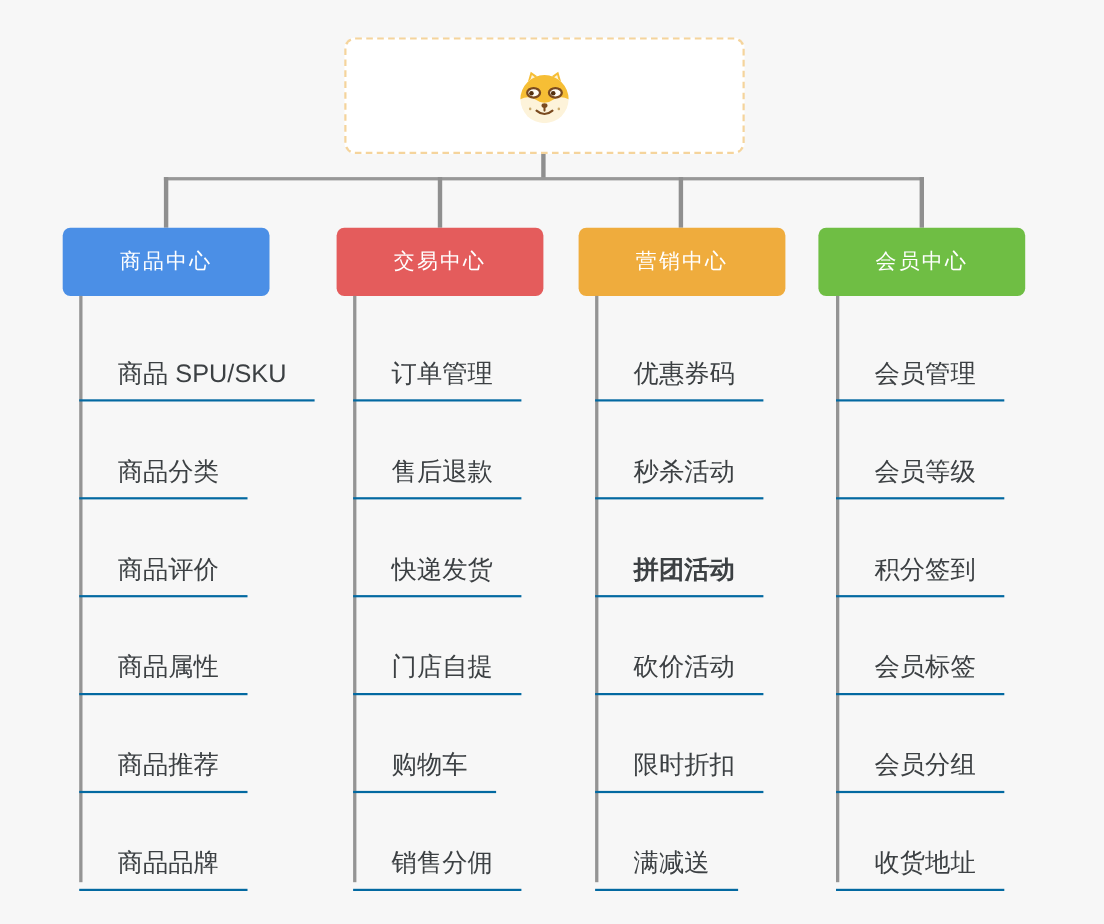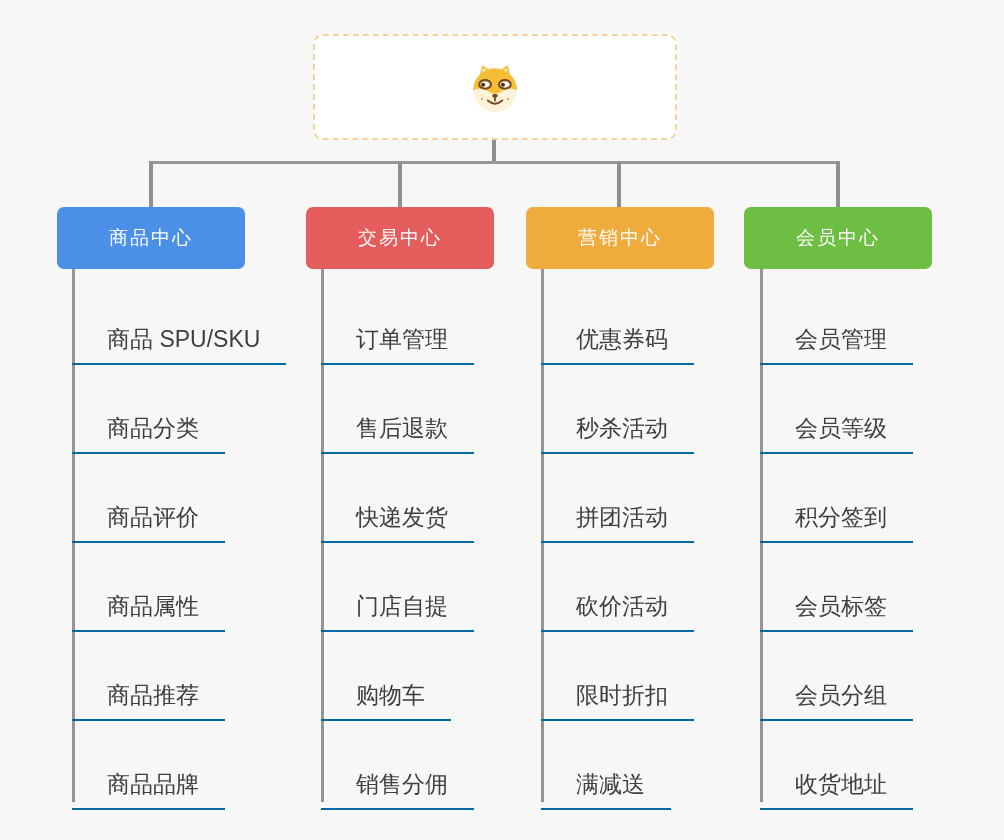--- a/index.html
+++ b/index.html
@@ -106,21 +106,21 @@
       <div class="leaf-node" style="left: 321px; top: 309px;">订单管理</div>
       <div class="leaf-node" style="left: 321px; top: 398px;">售后退款</div>
       <div class="leaf-node" style="left: 321px; top: 487px;">快递发货</div>
       <div class="leaf-node" style="left: 321px; top: 576px;">门店自提</div>
       <div class="leaf-node" style="left: 321px; top: 665px;">购物车</div>
       <div class="leaf-node" style="left: 321px; top: 754px;">销售分佣</div>
       <div class="branch-node" style="left: 526px; background: rgb(239, 172, 61);">营销中心</div>
       <div class="spine" style="left: 541px; top: 269px; height: 533px;"></div>
       <div class="leaf-node" style="left: 541px; top: 309px;">优惠券码</div>
       <div class="leaf-node" style="left: 541px; top: 398px;">秒杀活动</div>
-      <div class="leaf-node" style="left: 541px; top: 487px;">拼团活动</div>
+      <div class="leaf-node" style="left: 541px; top: 487px; font-weight: bold;">拼团活动</div>
       <div class="leaf-node" style="left: 541px; top: 576px;">砍价活动</div>
       <div class="leaf-node" style="left: 541px; top: 665px;">限时折扣</div>
       <div class="leaf-node" style="left: 541px; top: 754px; text-align: right;">满减送</div>
       <div class="branch-node" style="left: 744px; background: rgb(111, 190, 68);">会员中心</div>
       <div class="spine" style="left: 760px; top: 269px; height: 533px;"></div>
       <div class="leaf-node" style="left: 760px; top: 309px;">会员管理</div>
       <div class="leaf-node" style="left: 760px; top: 398px;">会员等级</div>
       <div class="leaf-node" style="left: 760px; top: 487px;">积分签到</div>
       <div class="leaf-node" style="left: 760px; top: 576px;">会员标签</div>
       <div class="leaf-node" style="left: 760px; top: 665px;">会员分组</div>

